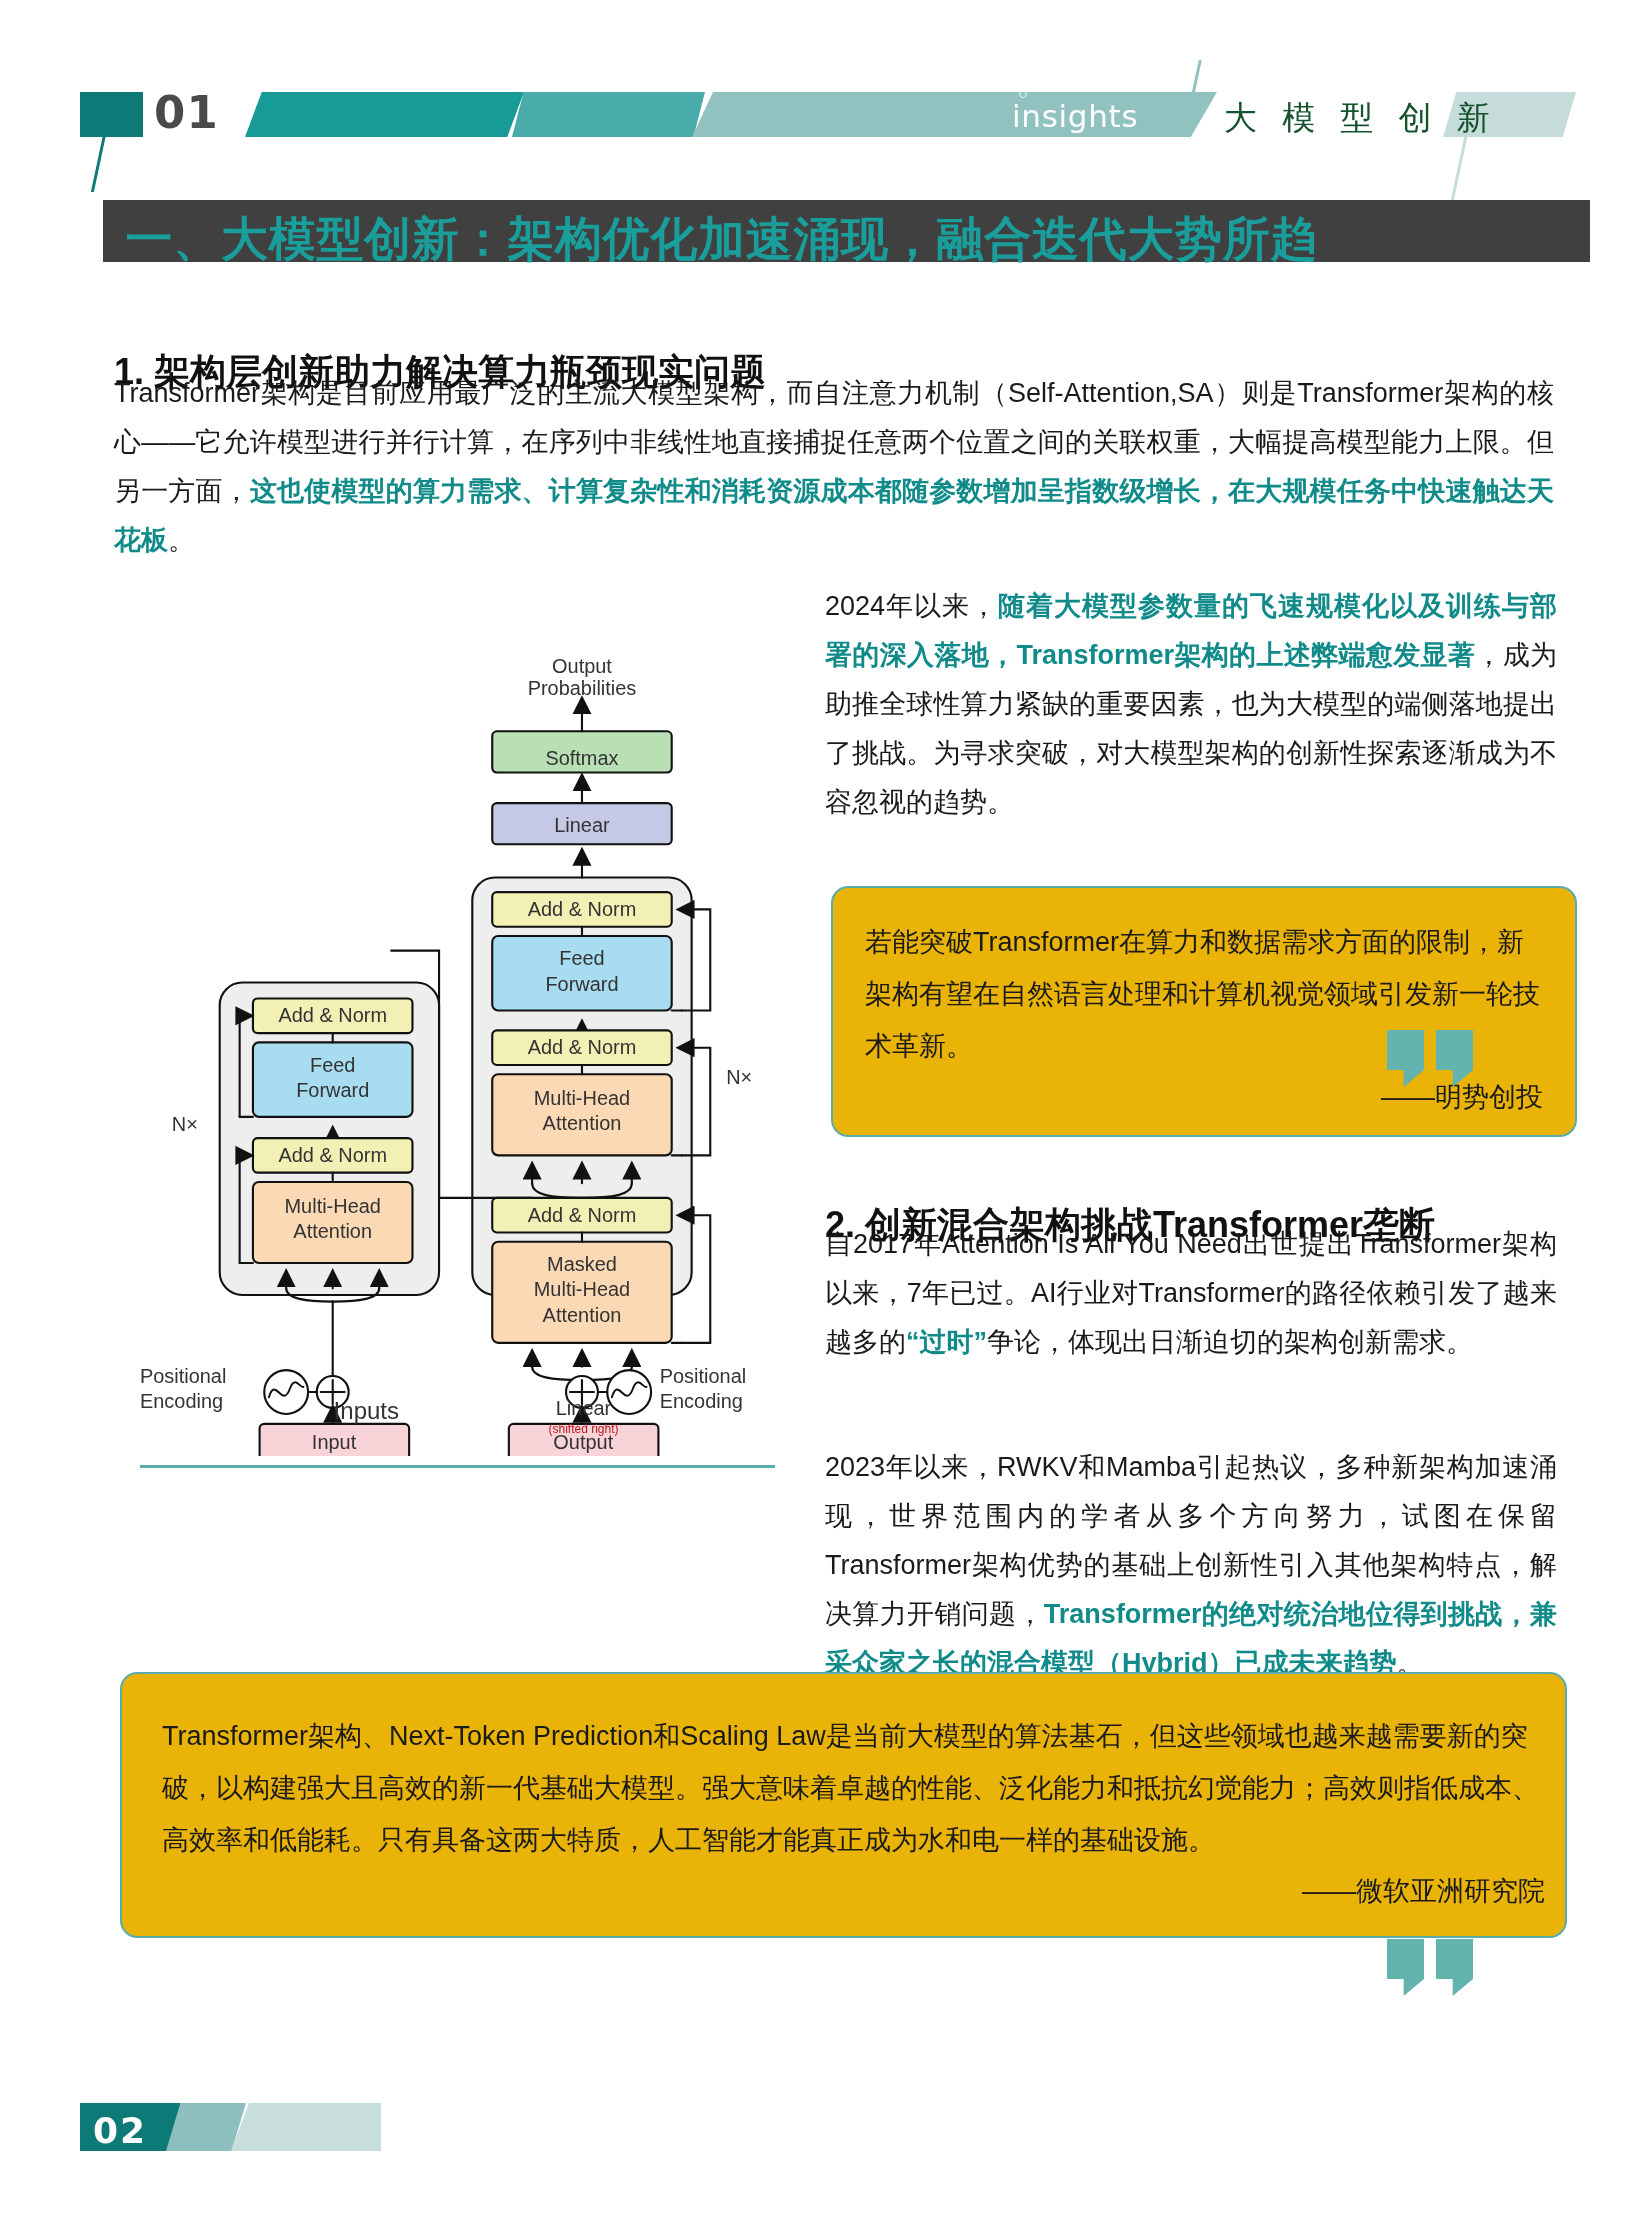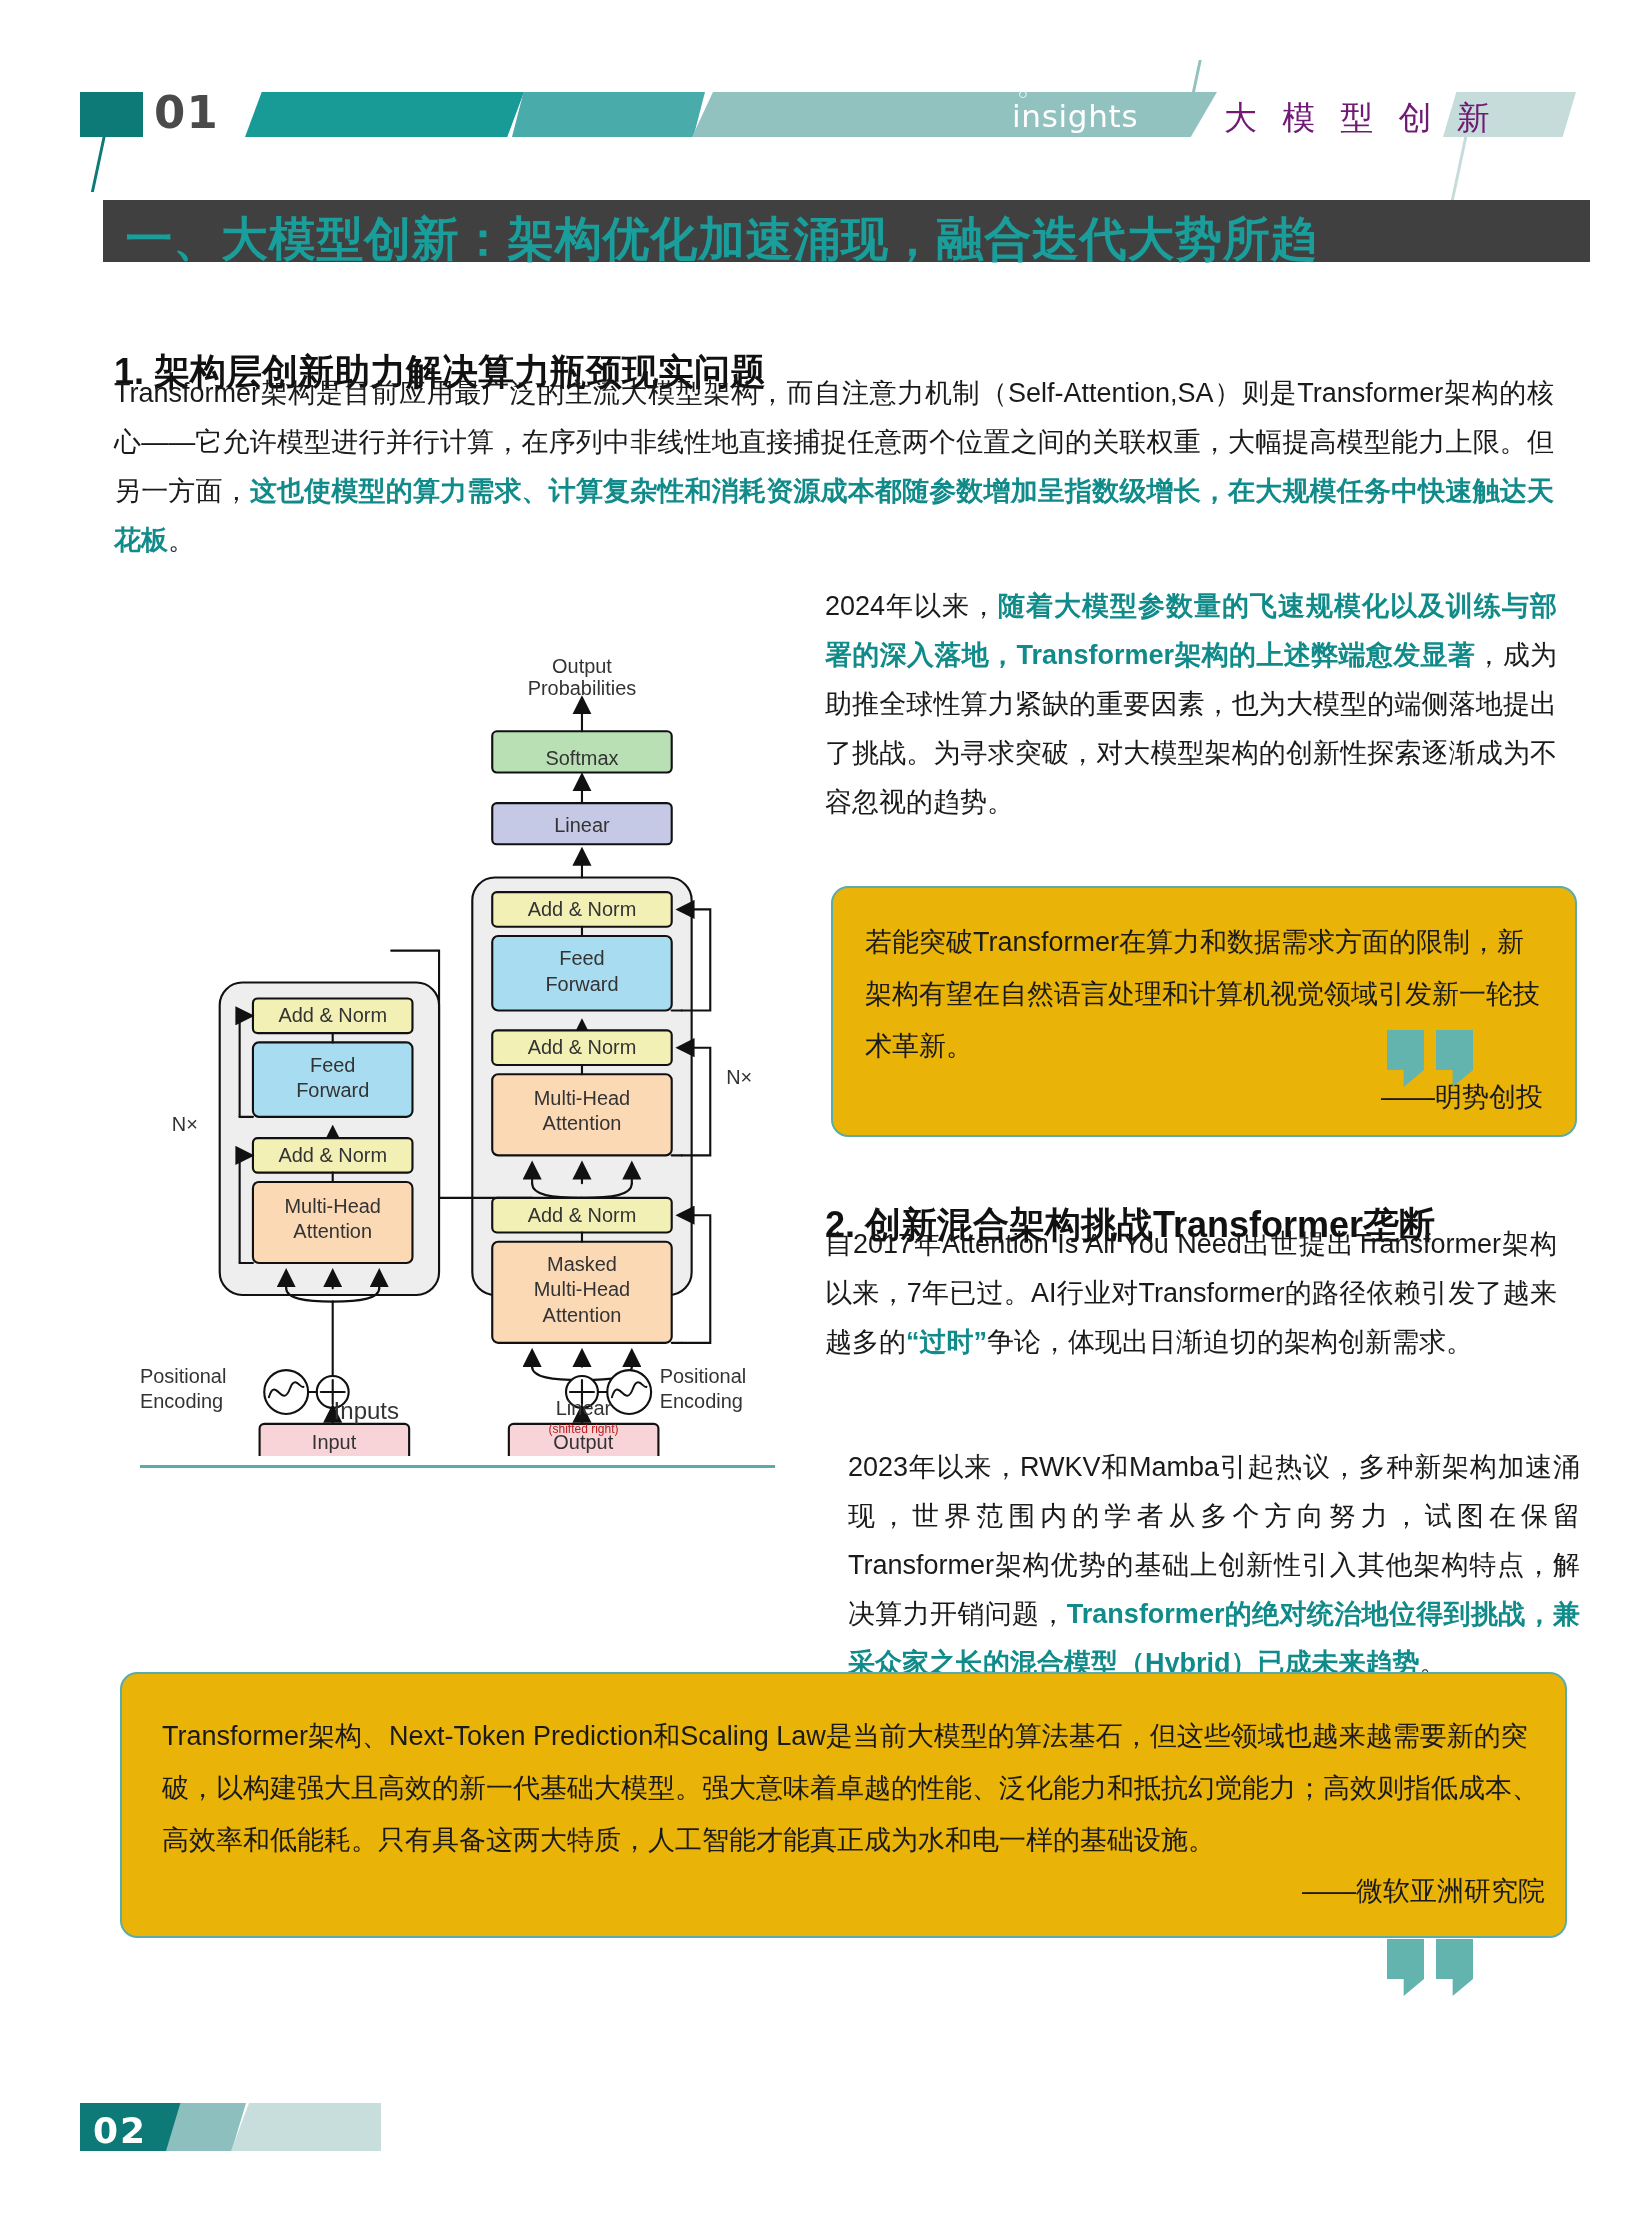--- a/index.html
+++ b/index.html
@@ -26,40 +26,40 @@
           clip-path:polygon(4% 0,100% 0,95% 100%,0 100%);}
   .hdr-b4{left:1443px;width:133px;background:#c5dcda;
           clip-path:polygon(10% 0,100% 0,90% 100%,0 100%);}
   .hdr-slash{position:absolute;width:2.7px;background:#0d7a77;}
   .hdr-s1{left:98px;top:125px;height:67px;transform:skewX(-12deg);}
   .hdr-s2{left:1191px;top:60px;height:73px;transform:skewX(-12deg);background:#92c2c0;}
   .hdr-s3{left:1458px;top:133px;height:67px;transform:skewX(-12deg);background:#c5dcda;}
   .insights{position:absolute;left:1012px;top:98px;font-size:31px;color:#ffffff;
             font-family:"DejaVu Sans",sans-serif;letter-spacing:0.7px;}
   .insights-o{position:absolute;left:1018px;top:85px;font-size:16px;color:#ffffff;}
-  .hdr-title{position:absolute;left:1224px;top:96px;font-size:33px;color:#701a75;
+  .hdr-title{position:absolute;left:1224px;top:96px;font-size:33px;color:#14532d;
              letter-spacing:8px;}
 
   
   .titlebar{position:absolute;left:103px;top:200px;width:1450px;height:62px;background:#404040;padding-left:37px;}
   .titlebar span{position:absolute;left:22.6px;top:8px;font-size:47px;font-weight:bold;color:#1a9e9b;
                  letter-spacing:0.7px;white-space:nowrap;}
 
   
   .h2{position:absolute;font-size:36px;font-weight:bold;color:#111;letter-spacing:0px;white-space:nowrap;margin-top:45px;}
   #sec1-head{left:114px;top:303px;}
   #sec2-head{left:825px;top:1156px;}
 
   
   .para{position:absolute;font-size:27px;line-height:49px;color:#1a1a1a;text-align:justify;}
   .teal{color:#118b8a;font-weight:bold;}
   #p-intro{left:114px;top:369px;width:1440px;}
   #p-right1{left:825px;top:582px;width:732px;}
   #p-right2{left:825px;top:1220px;width:732px;}
-  #p-right3{left:848px;top:1443px;width:732px;}
+  #p-right3{left:825px;top:1443px;width:732px;}
 
   
   .quote{position:absolute;background:#eab308;border:2px solid #5aacaa;border-radius:17.3px;}
   .quote p{margin:0;font-size:27px;line-height:52px;color:#1a1a1a;}
   .quote .attrib{text-align:right;font-size:27px;color:#1a1a1a;margin-top:6.7px;}
   #quote1{left:831px;top:886px;width:678px;padding:28px 32px 20px 32px;}
   #quote2{left:120px;top:1672px;width:1383px;padding:36px 20px 27px 40px;}
   .qmark{position:absolute;display:flex;gap:12px;}
   .qmark i{display:block;width:37px;height:57px;background:#63b3ae;
            clip-path:polygon(0 0,100% 0,100% 70%,45% 100%,45% 70%,0 70%);}

